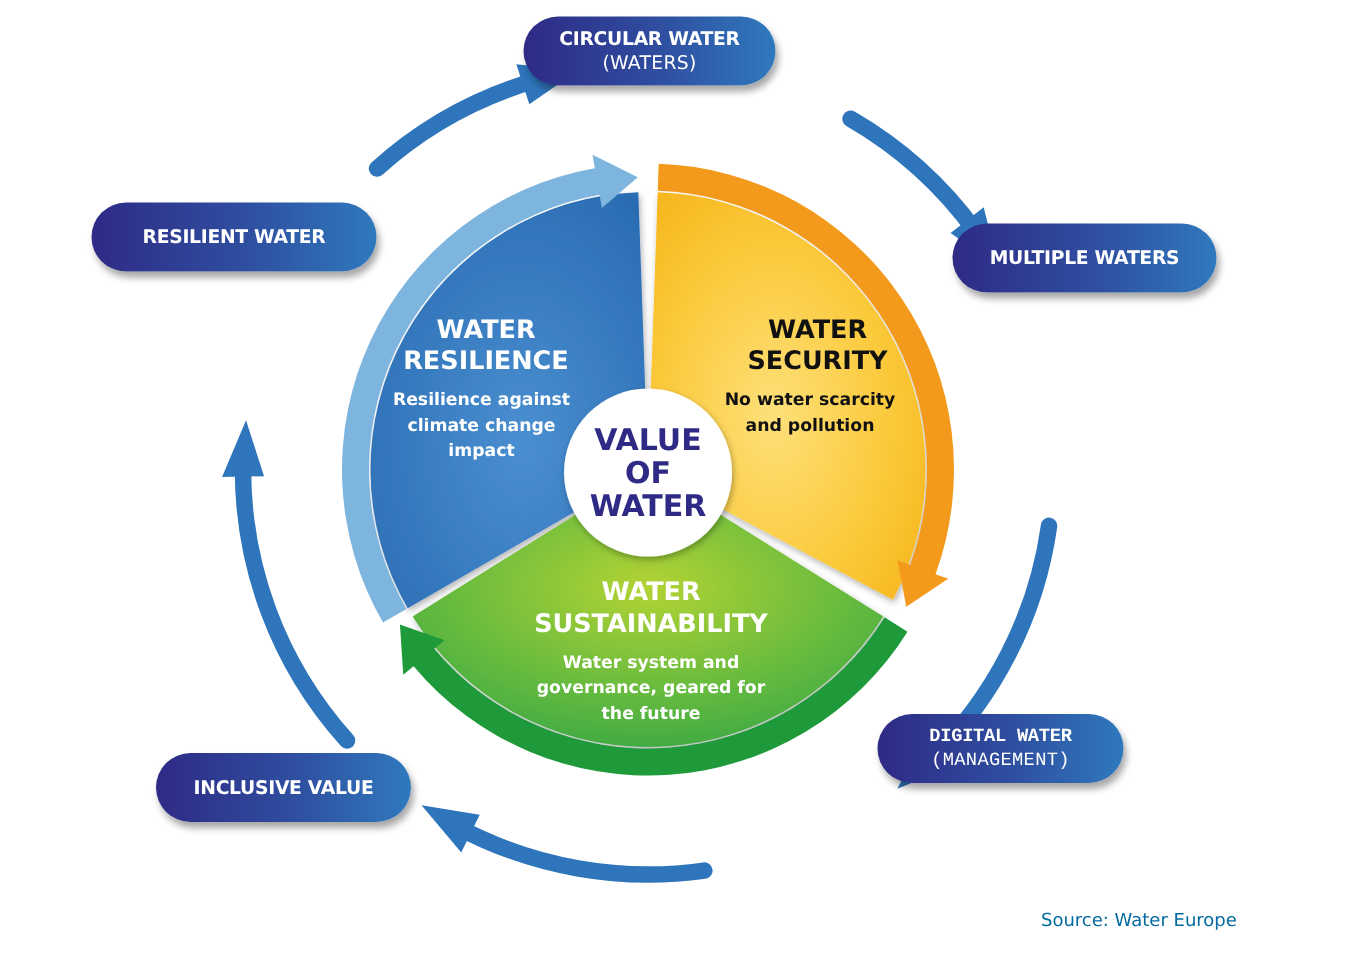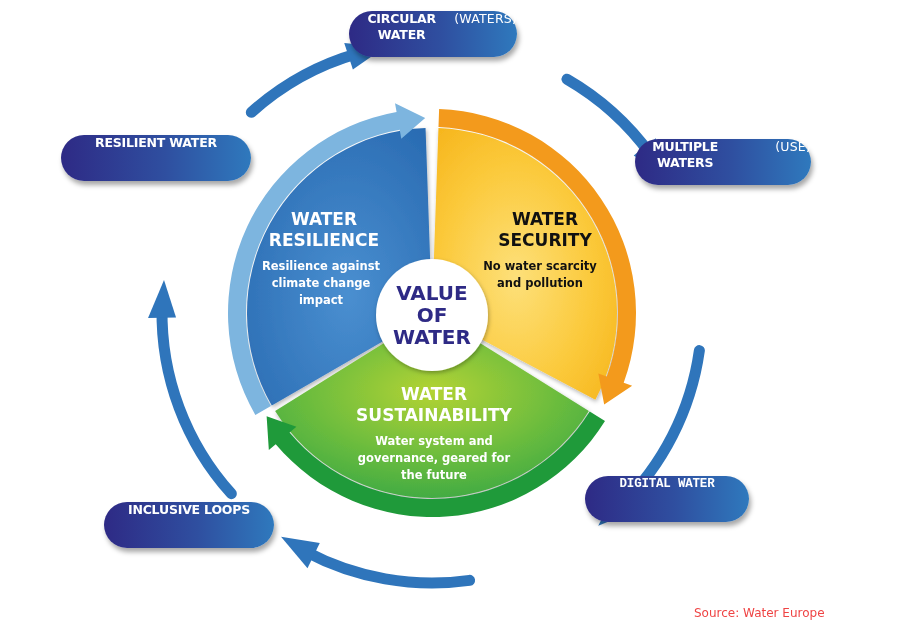--- a/index.html
+++ b/index.html
@@ -1,25 +1,25 @@
 <!DOCTYPE html>
 <html><head>
 <meta charset="utf-8">
 <style>
   html, body { margin:0; padding:0; background:#ffffff; }
   body { width:909px; height:636px; position:relative; overflow:hidden; font-family:"DejaVu Sans", sans-serif; }
   #diagram { position:absolute; left:0; top:0; width:909px; height:636px; }
   .pill { position:absolute; height:46px; border-radius:23px;
     background:linear-gradient(90deg,#2e2a85 0%,#2f4fa0 55%,#2f79bd 100%);
     box-shadow:2px 4px 5px rgba(0,0,0,0.35);
-    color:#fff; text-align:center; display:flex; flex-direction:row; justify-content:center;
+    color:#fff; text-align:center; display:flex; flex-direction:column; justify-content:center;
     font-family:"DejaVu Sans", sans-serif; line-height:16px; }
   .pill .t1 { font-weight:bold; font-size:12.5px; letter-spacing:-0.2px; }
   .pill .t2 { font-size:12.5px; letter-spacing:0.2px; }
-  .source { position:absolute; left:694px; top:606px; font-size:12px; color:#ef4444; font-family:"DejaVu Sans", sans-serif; }
+  .source { position:absolute; left:694px; top:606px; font-size:12px; color:#0369a1; font-family:"DejaVu Sans", sans-serif; }
 </style>
 </head>
 <body>
 
 <svg id="diagram" width="909" height="636" viewBox="0 0 909 636" xmlns="http://www.w3.org/2000/svg">
   <defs>
     <radialGradient id="gBlue" cx="0.55" cy="0.6" r="0.7">
       <stop offset="0" stop-color="#4a8fd0"></stop>
       <stop offset="1" stop-color="#2a6cb3"></stop>
     </radialGradient>
@@ -82,27 +82,27 @@
     <text x="434" y="445" font-size="11.5" font-weight="bold" fill="#fff">Water system and</text>
     <text x="434" y="462" font-size="11.5" font-weight="bold" fill="#fff">governance, geared for</text>
     <text x="434" y="479" font-size="11.5" font-weight="bold" fill="#fff">the future</text>
   </g>
 </svg>
 
 <div class="pill" style="left:349px; top:11px; width:168px;">
   <span class="t1">CIRCULAR WATER</span>
   <span class="t2">(WATERS)</span>
 </div>
-<div class="pill" style="left:635px; top:139px; width:176px;gap:40px;">
+<div class="pill" style="left:635px; top:149px; width:176px;gap:40px;">
   <span class="t1">MULTIPLE WATERS</span>
-  <span class="t2">(USE)</span>
 </div>
 <div class="pill" style="left:585px; top:476px; width:164px;font-family:Liberation Mono, monospace;">
   <span class="t1">DIGITAL WATER</span>
+  <span class="t2">(MANAGEMENT)</span>
 </div>
 <div class="pill" style="left:104px; top:502px; width:170px;">
-  <span class="t1">INCLUSIVE LOOPS</span>
+  <span class="t1">INCLUSIVE VALUE</span>
 </div>
 <div class="pill" style="left:61px; top:135px; width:190px;text-align:center;">
   <span class="t1">RESILIENT WATER</span>
 </div>
 
 <div class="source">Source: Water Europe</div>
 
 </body></html>

